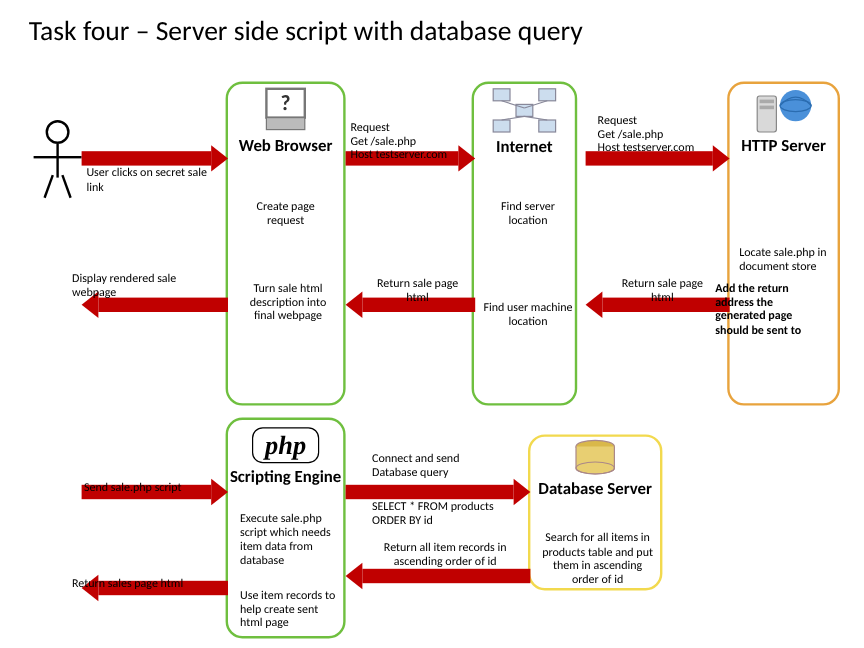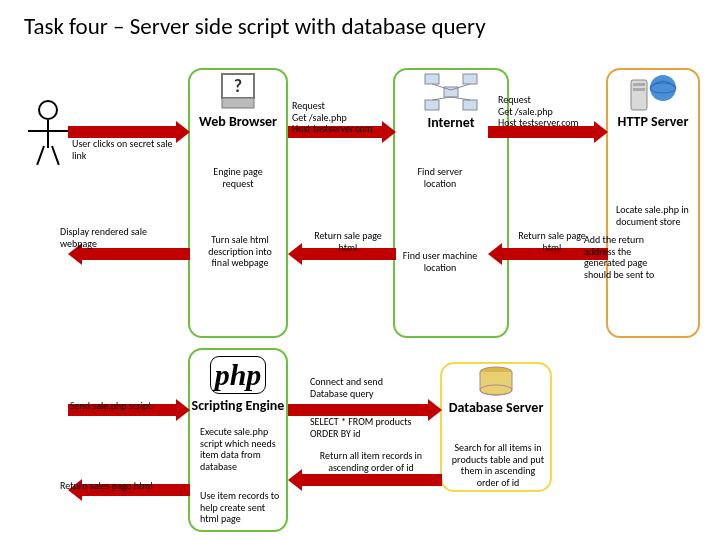--- a/index.html
+++ b/index.html
@@ -41,21 +41,21 @@
 
   <div class="node rect-green" style="left:188px; top:18px; width:100px; height:270px;">
     <svg class="icon" width="44" height="44">
         <rect x="6" y="4" width="32" height="24" fill="#fff" stroke="#777" stroke-width="2"></rect>
         <rect x="6" y="28" width="32" height="10" fill="#bbb" stroke="#777"></rect>
         <text x="22" y="22" font-size="18" font-weight="bold" text-anchor="middle" fill="#333">?</text>
       </svg>
     <div class="lblb" style="line-height:1.1;">Web Browser</div>
   </div>
 
-  <div class="node rect-green" style="left:393px; top:18px; width:116px; height:270px;">
+  <div class="node rect-green" style="left:393px; top:18px; width:88px; height:270px;">
     <svg class="icon" width="60" height="44">
         <rect x="4" y="4" width="14" height="10" fill="#cde" stroke="#889"></rect>
         <rect x="42" y="4" width="14" height="10" fill="#cde" stroke="#889"></rect>
         <rect x="23" y="17" width="14" height="10" fill="#cde" stroke="#889"></rect>
         <rect x="4" y="30" width="14" height="10" fill="#cde" stroke="#889"></rect>
         <rect x="42" y="30" width="14" height="10" fill="#cde" stroke="#889"></rect>
         <line x1="11" y1="14" x2="30" y2="20" stroke="#889"></line>
         <line x1="49" y1="14" x2="30" y2="20" stroke="#889"></line>
         <line x1="11" y1="30" x2="30" y2="27" stroke="#889"></line>
         <line x1="49" y1="30" x2="30" y2="27" stroke="#889"></line>
@@ -69,21 +69,21 @@
         <rect x="8" y="13" width="12" height="3" fill="#aaa"></rect>
         <rect x="8" y="18" width="12" height="3" fill="#aaa"></rect>
         <circle cx="38" cy="18" r="13" fill="#4a90d9"></circle>
         <ellipse cx="38" cy="18" rx="13" ry="5" fill="none" stroke="#2a6cb0"></ellipse>
         <path d="M25 18 Q38 4 51 18" fill="none" stroke="#2a6cb0"></path>
       </svg>
     <div class="lblb" style="line-height:1.1;">HTTP Server</div>
   </div>
 
   <div class="node rect-green" style="left:188px; top:298px; width:100px; height:184px;">
-    <div style="font-family:Georgia,serif; font-style:italic; font-size:30px; font-weight:bold; border:1.5px solid #000; border-radius:9px; width:56px; margin:6px auto 4px; padding:1px 0;">php</div>
+    <div style="font-family:Georgia,serif; font-style:italic; font-size:22px; font-weight:bold; border:1.5px solid #000; border-radius:9px; width:56px; margin:6px auto 4px; padding:1px 0;">php</div>
     <div class="lblb" style="line-height:1.1;">Scripting Engine</div>
   </div>
 
   <div class="node rect-yellow" style="left:440px; top:312px; width:112px; height:130px;">
     <svg class="icon" width="44" height="36">
         <ellipse cx="22" cy="8" rx="16" ry="5" fill="#d9b84a" stroke="#a88"></ellipse>
         <path d="M6 8 V26 A16 5 0 0 0 38 26 V8" fill="#e8cf72" stroke="#a88"></path>
         <ellipse cx="22" cy="26" rx="16" ry="5" fill="none" stroke="#a88"></ellipse>
       </svg>
     <div class="lblb" style="line-height:1.1;">Database Server</div>
@@ -132,29 +132,29 @@
       <div class="head"></div>
     </div>
 
   <div class="lbl" style="left:72px; top:88px; width:110px;">User clicks on secret sale link</div>
   <div class="lbl" style="left:292px; top:50px; width:100px; white-space:pre-line;">Request
 Get /sale.php
 Host testserver.com</div>
   <div class="lbl" style="left:498px; top:44px; width:100px; white-space:pre-line;">Request
 Get /sale.php
 Host testserver.com</div>
-  <div class="lbl" style="left:200px; top:116px; width:76px; text-align:center;">Engine page request</div>
+  <div class="lbl" style="left:200px; top:116px; width:76px; text-align:center;">Create page request</div>
   <div class="lbl" style="left:402px; top:116px; width:76px; text-align:center;">Find server location</div>
   <div class="lbl" style="left:616px; top:110px; width:80px;margin-top:44px;">Locate sale.php in document store</div>
   <div class="lbl" style="left:60px; top:176px; width:110px;">Display rendered sale webpage</div>
   <div class="lbl" style="left:200px; top:184px; width:80px; text-align:center;">Turn sale html description into final webpage</div>
   <div class="lbl" style="left:312px; top:180px; width:72px; text-align:center;">Return sale page html</div>
   <div class="lbl" style="left:402px; top:200px; width:76px; text-align:center;">Find user machine location</div>
   <div class="lbl" style="left:516px; top:180px; width:72px; text-align:center;">Return sale page html</div>
-  <div class="lbl" style="left:584px; top:184px; width:86px;">Add the return address the generated page should be sent to</div>
+  <div class="lbl" style="left:596px; top:184px; width:86px;font-weight:bold;">Add the return address the generated page should be sent to</div>
   <div class="lbl" style="left:70px; top:350px; width:100px;">Send sale.php script</div>
   <div class="lbl" style="left:200px; top:376px; width:84px;">Execute sale.php script which needs item data from database</div>
   <div class="lbl" style="left:310px; top:326px; width:110px;">Connect and send Database query</div>
   <div class="lbl" style="left:310px; top:366px; width:120px;">SELECT * FROM products ORDER BY id</div>
   <div class="lbl" style="left:60px; top:430px; width:118px;">Return sales page html</div>
   <div class="lbl" style="left:200px; top:440px; width:84px;">Use item records to help create sent html page</div>
   <div class="lbl" style="left:316px; top:400px; width:110px; text-align:center;">Return all item records in ascending order of id</div>
   <div class="lbl" style="left:450px; top:392px; width:96px; text-align:center;">Search for all items in products table and put them in ascending order of id</div>
 
 </div>

